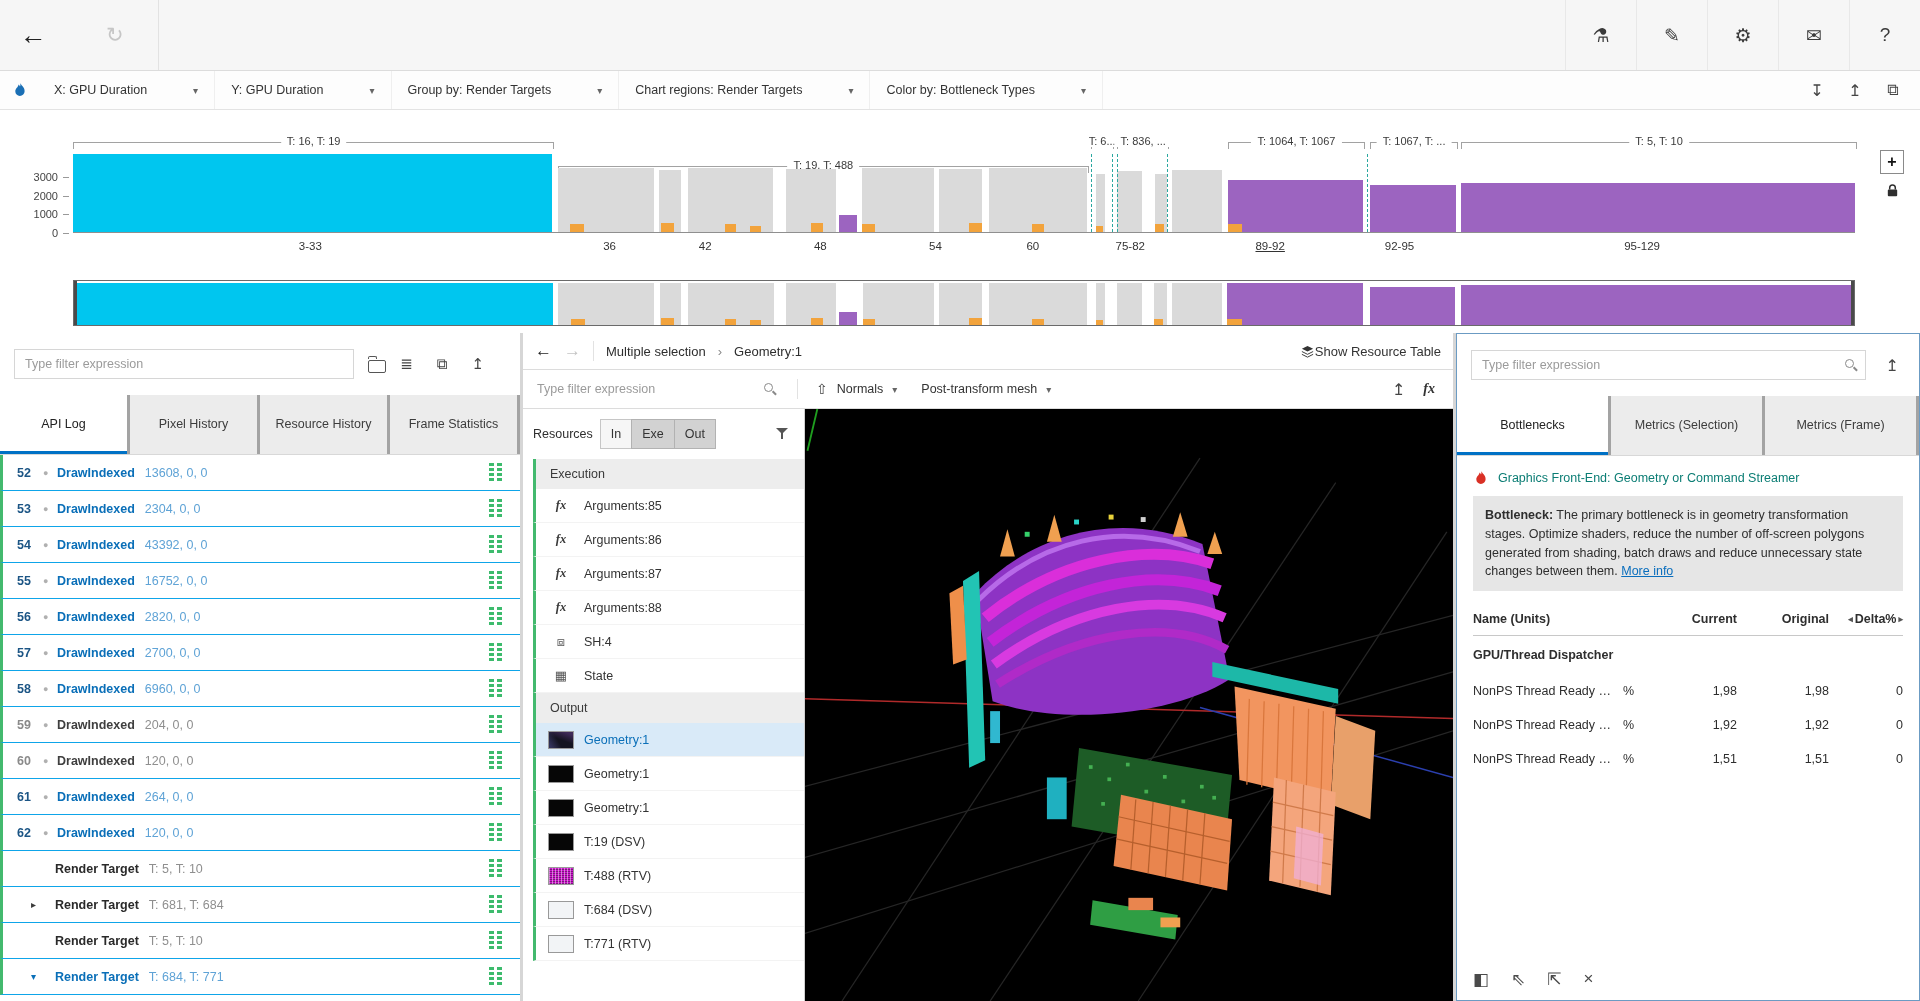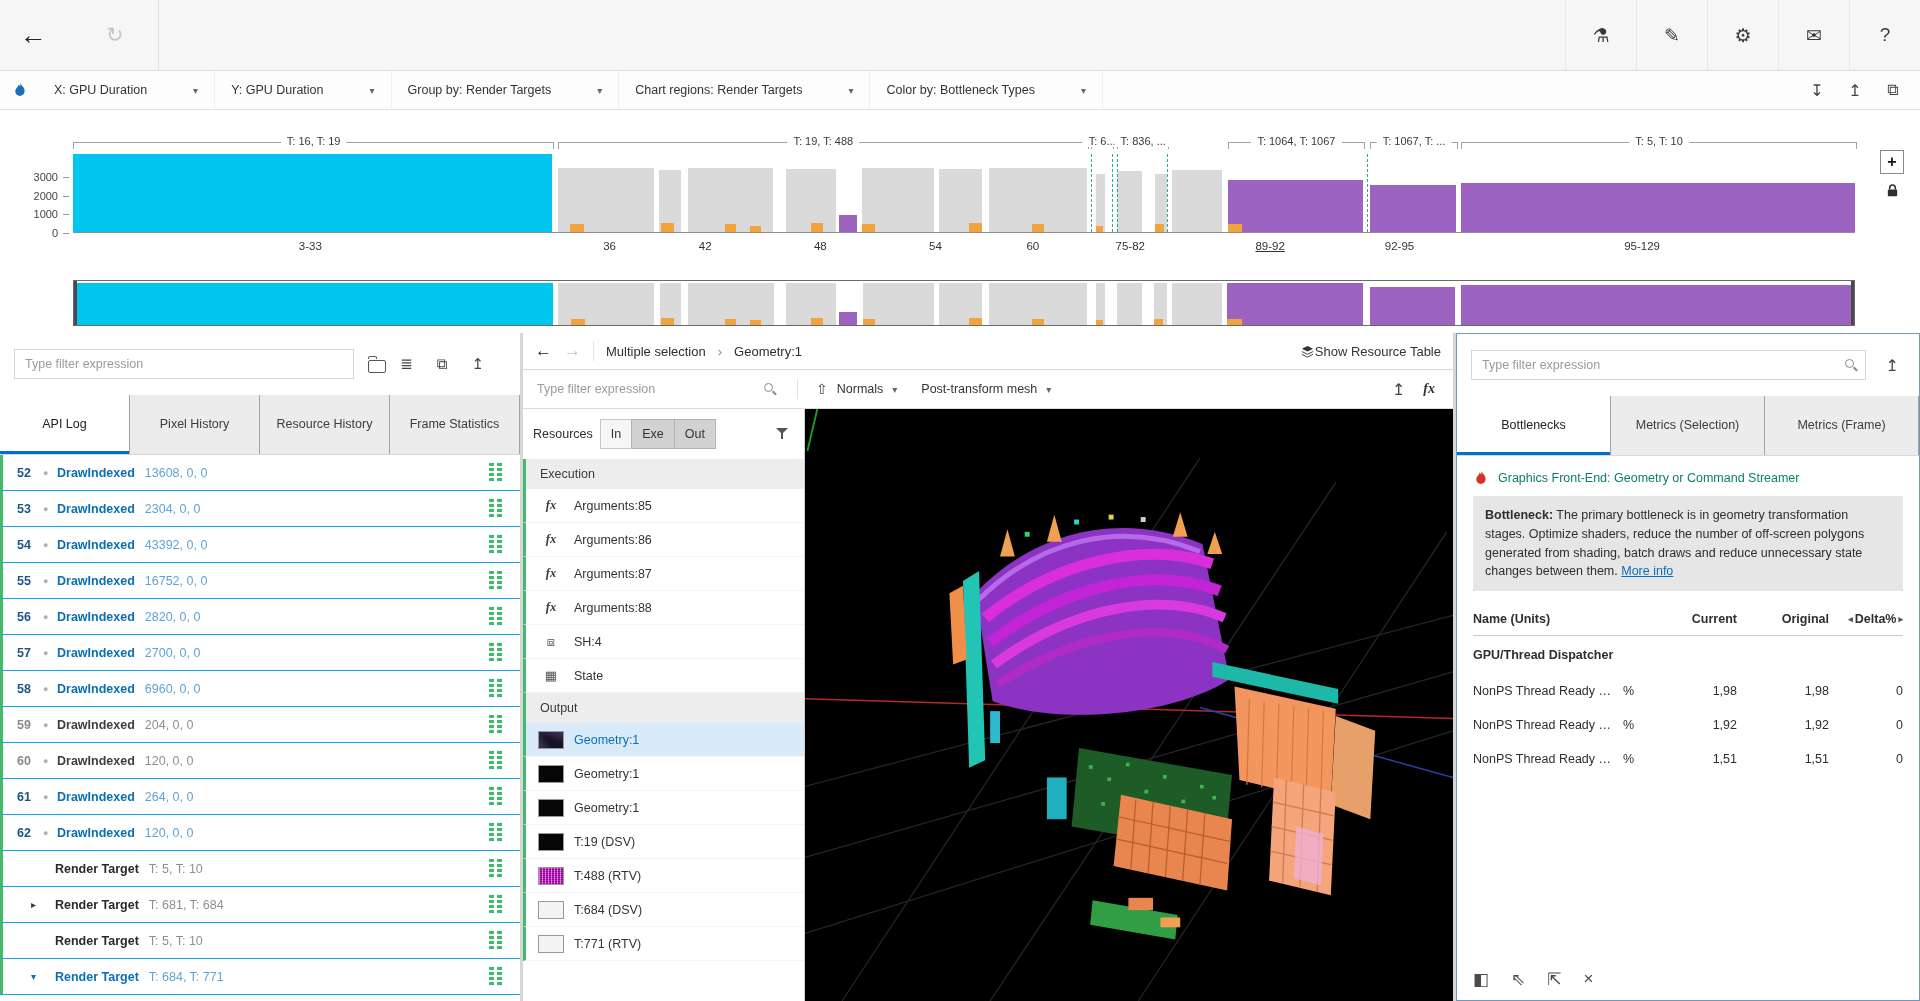--- a/index.html
+++ b/index.html
@@ -76,21 +76,21 @@
   .icon-folder{width:16px;height:11px;border:1.5px solid #555;border-radius:2px;position:relative;display:inline-block;margin-top:4px;}
   .icon-folder::before{content:"";position:absolute;left:-1.5px;top:-5px;width:7px;height:2px;border:1.5px solid #555;border-bottom:none;border-radius:2px 2px 0 0;}
   .icon-funnel{width:14px;height:14px;position:relative;display:inline-block;}
   .icon-funnel::before{content:"";position:absolute;left:0;top:1px;border-left:6px solid transparent;border-right:6px solid transparent;border-top:6px solid #555;}
   .icon-funnel::after{content:"";position:absolute;left:5px;top:6px;width:2px;height:6px;background:#555;}
   .lp-icons{margin-left:auto;display:flex;gap:24px;margin-right:22px;font-size:15px;color:#444;}
   .lp-icons span{cursor:pointer;}
 
   .tabs{display:flex;height:59px;background:#ececec;border-bottom:1px solid #d8d8d8;flex:none;}
   .tab{flex:1;display:flex;align-items:center;justify-content:center;text-align:center;color:#3c3c3c;
-       border-right:1px solid #a3a3a3;padding:4px 12px;line-height:1.3;cursor:pointer;}
+       border-right:3px solid #a3a3a3;padding:4px 12px;line-height:1.3;cursor:pointer;}
   .tab.active{background:#fff;box-shadow:inset 0 -3px 0 #0071c5;color:#222;}
 
   
   .api-list{flex:1;position:relative;overflow:hidden;}
   .api-row{height:36px;display:flex;align-items:center;border-bottom:1px solid #0ea5e9;position:relative;
            padding-left:14px;border-left:3px solid #43b96e;box-sizing:border-box;cursor:pointer;}
   .num{width:26px;font-weight:700;color:#8a8a8a;}
   .sel .num{color:#1c5585;}
   .rowdot{width:14px;color:#b0b0b0;font-size:9px;}
   .call{font-weight:700;color:#3f3f3f;margin-right:10px;}
@@ -124,21 +124,21 @@
   .mt-right{margin-left:auto;display:flex;align-items:center;gap:18px;padding-right:6px;}
   .fx-glyph{font-family:"Liberation Serif",serif;font-style:italic;font-weight:700;color:#333;font-size:14px;cursor:pointer;}
   .mt-export{font-size:16px;color:#444;cursor:pointer;}
   .mid-body{flex:1;display:flex;min-height:0;}
   .resources{width:281px;flex:none;border-right:1px solid #d0d0d0;display:flex;flex-direction:column;min-height:0;}
   .res-header{height:50px;display:flex;align-items:center;gap:8px;padding:0 10px;flex:none;color:#2e2e2e;}
   .res-btns{display:flex;}
   .res-btn{height:28px;padding:0 10px;border:1px solid #c6c6c6;background:#f6f6f6;display:flex;align-items:center;margin-left:-1px;cursor:pointer;color:#333;}
   .res-btn.on{background:#d2d2d2;border-color:#b2b2b2;text-align:center;}
   .res-funnel{margin-left:auto;margin-right:4px;}
-  .res-list{flex:1;position:relative;overflow:hidden;}
+  .res-list{flex:1;position:relative;overflow:hidden;margin-left:10px;}
   .res-section{height:30px;display:flex;align-items:center;padding-left:14px;background:#ededed;color:#3a3a3a;
                border-left:3px solid #43b96e;box-sizing:border-box;}
   .res-row{height:34px;display:flex;align-items:center;gap:10px;padding-left:12px;border-left:3px solid #43b96e;
            border-bottom:1px solid #f3f3f3;box-sizing:border-box;cursor:pointer;}
   .res-row.sel{background:#d9eaf8;}
   .res-row.sel .res-label{color:#0a6fb8;}
   .res-label{color:#333;}
   .fx-ic{font-family:"Liberation Serif",serif;font-style:italic;font-weight:700;color:#3a3a3a;width:26px;text-align:center;}
   .glyph-ic{width:26px;text-align:center;color:#555;font-size:13px;}
   .thumb{width:26px;height:18px;border:1px solid #999;box-sizing:border-box;flex:none;}
@@ -225,21 +225,21 @@
         <div class="ct-icon">↥</div>
         <div class="ct-icon">⧉</div>
       </div>
   </div>
 
   <div class="chart-area">
     <div class="regions">
         <div class="region" style="left: 0%; width: 26.9%;">
           <span class="region-label">T: 16, T: 19</span>
         </div>
-        <div class="region" style="left: 27.2%; width: 29.7%;">
+        <div class="region" style="left: 27.2%; width: 29.7%; margin-top: 24px;">
           <span class="region-label">T: 19, T: 488</span>
         </div>
         <div class="region" style="left: 57.1%; width: 1.2%;">
           <span class="region-label">T: 6...</span>
         </div>
         <div class="region" style="left: 58.6%; width: 2.8%;">
           <span class="region-label">T: 836, ...</span>
         </div>
         <div class="region" style="left: 64.8%; width: 7.6%;">
           <span class="region-label">T: 1064, T: 1067</span>

